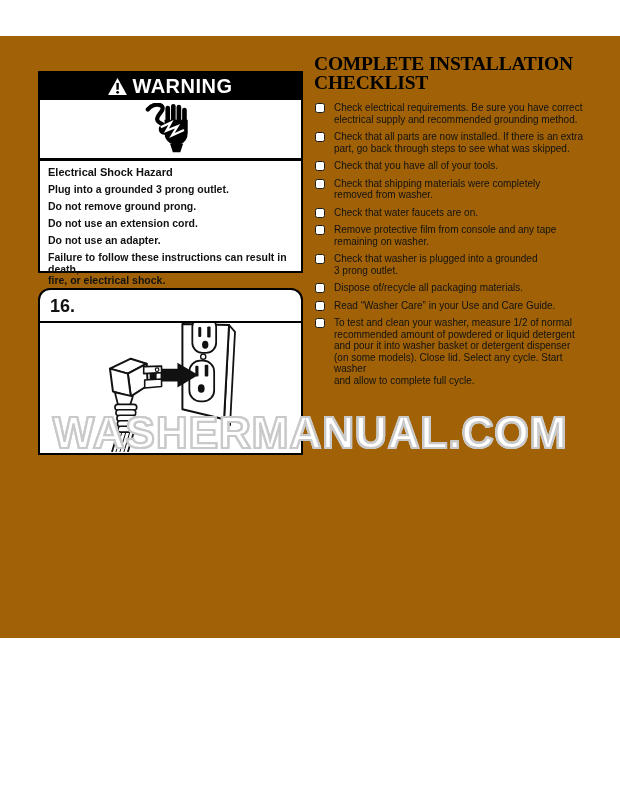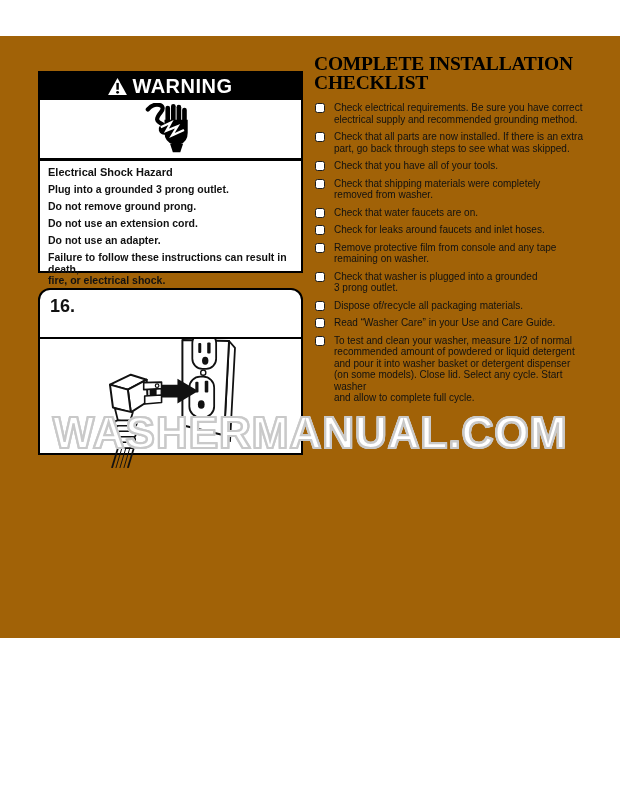--- a/index.html
+++ b/index.html
@@ -28,21 +28,21 @@
   .w-line { font-weight:bold; font-size:10.5px; line-height:11.5px; margin-bottom:5.5px; }
   .pre { white-space:pre-line; }
 
   
   .step-box {
     position:absolute; left:38px; top:252px; width:265px; height:167px;
     border:2.5px solid #000; border-radius:12px 12px 0 0; background:#fff;
   }
   .step-header {
     display:flex; align-items:baseline; gap:8px;
-    padding:6px 10px 20px 10px; border-bottom:2.5px solid #000;
+    padding:6px 10px 4px 10px; border-bottom:2.5px solid #000;
   }
   .step-num { font-weight:bold; font-size:18px; }
   .step-title { font-weight:bold; font-size:13.5px; letter-spacing:0.1px; }
   .step-illustration { height:129px; overflow:hidden; }
   .step-illustration svg { display:block; }
 
   
   .watermark {
     position:absolute; left:0; top:372px; width:620px; z-index:5;
     text-align:center; font-weight:bold; font-size:44px; letter-spacing:1px;
@@ -183,24 +183,20 @@
       <span class="checkbox"></span>
       <span class="check-text pre">Check that shipping materials were completely
 removed from washer.</span>
     </div>
     <div class="check-item">
       <span class="checkbox"></span>
       <span class="check-text pre">Check that water faucets are on.</span>
     </div>
     <div class="check-item">
       <span class="checkbox"></span>
-      <span class="check-text pre">Check for leaks around faucets and inlet hoses.</span>
-    </div>
-    <div class="check-item">
-      <span class="checkbox"></span>
       <span class="check-text pre">Remove protective film from console and any tape
 remaining on washer.</span>
     </div>
     <div class="check-item">
       <span class="checkbox"></span>
       <span class="check-text pre">Check that washer is plugged into a grounded
 3 prong outlet.</span>
     </div>
     <div class="check-item">
       <span class="checkbox"></span>

